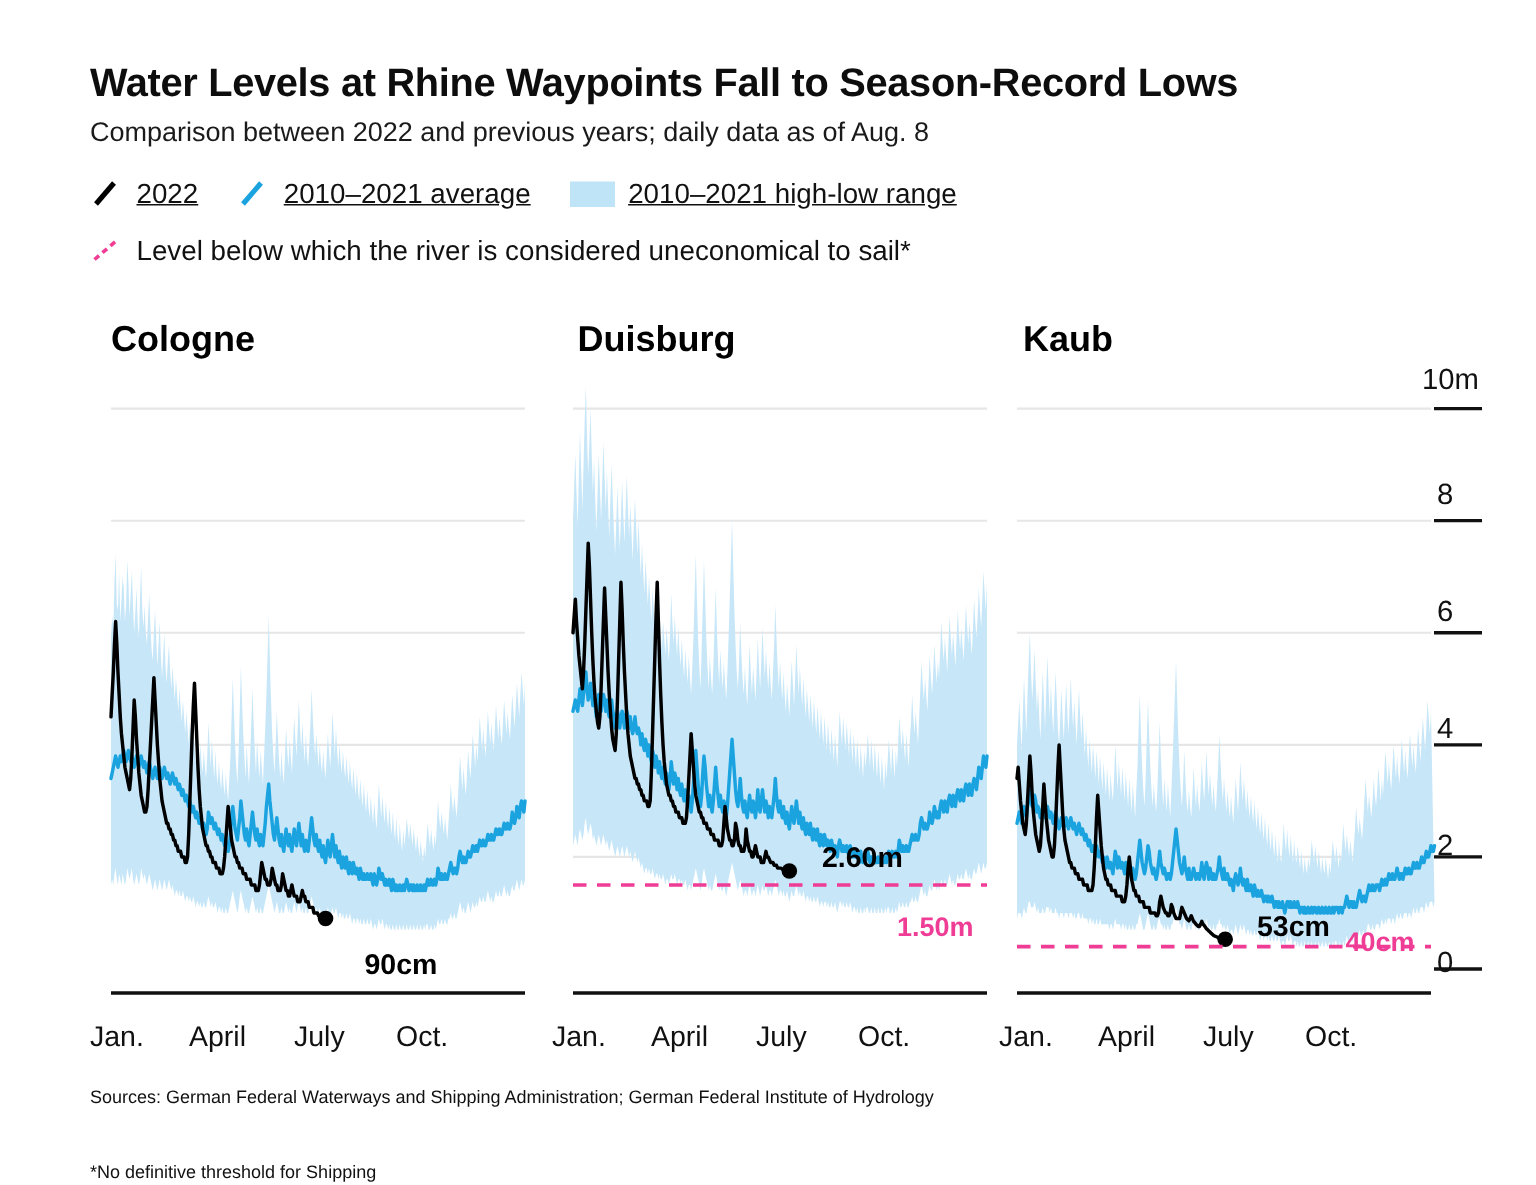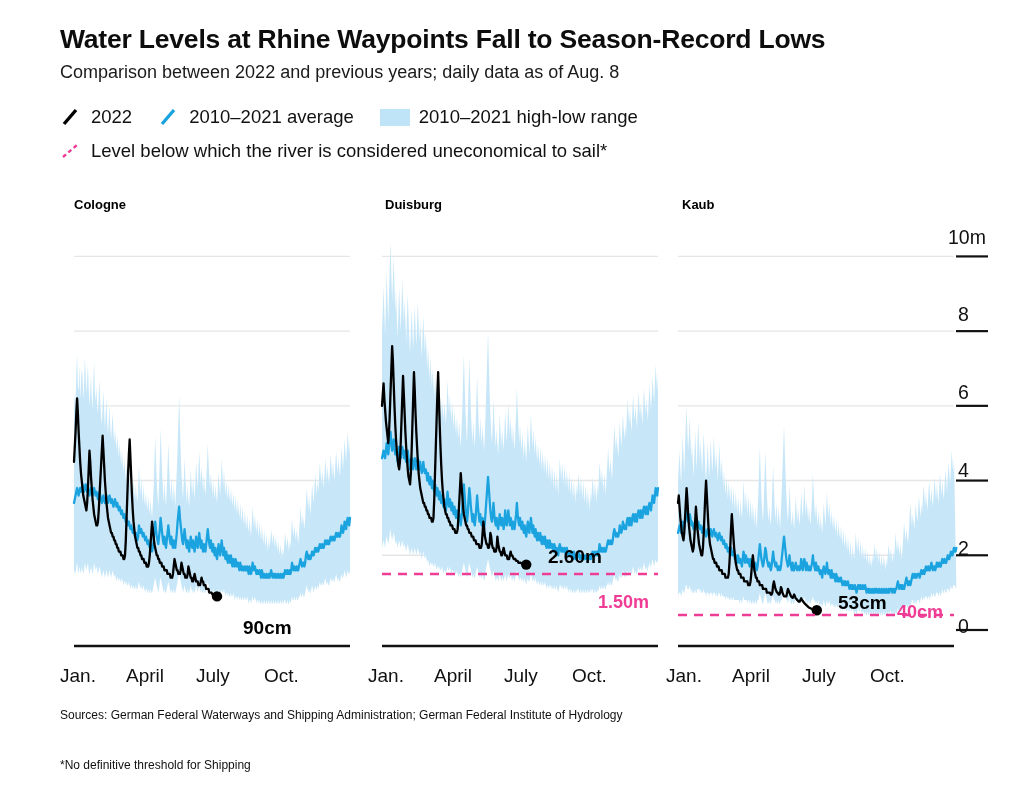--- a/index.html
+++ b/index.html
@@ -10,21 +10,21 @@
   body {
     width: 1024px;
     height: 790px;
     position: relative;
     font-family: "Liberation Sans", sans-serif;
     color: #111111;
     overflow: hidden;
   }
   .page {
     position: absolute;
-    left: 0; top: 0;
+    left: 0; top: 16px;
     width: 1024px; height: 558px;
   }
   .title {
     position: absolute;
     left: 60px; top: 24px;
     font-size: 26.5px;
     font-weight: bold;
     letter-spacing: -0.2px;
     color: #0d0d0d;
   }
@@ -33,22 +33,23 @@
     left: 60px; top: 62px;
     font-size: 18px;
     font-weight: normal;
     color: #1a1a1a;
   }
   
   .legend-row1 {
     position: absolute;
     left: 60px; top: 102px;
     display: flex;
-    align-items: flex-end;
+    align-items: flex-start;
     height: 26px;
+    text-decoration: underline;
   }
   .legend-row2 {
     position: absolute;
     left: 60px; top: 138px;
     display: flex;
     align-items: center;
     height: 26px;
   }
   .legend-item {
     display: flex;
@@ -66,21 +67,21 @@
   }
   .swatch-line svg { display: block; }
   .swatch-box {
     width: 30px; height: 17px;
     background: #bfe4f8;
     margin-right: 9px;
   }
   
   .panel-title {
     position: absolute;
-    font-size: 13px;
+    font-size: 24px;
     font-weight: bold;
     color: #000;
   }
   .axis-labels {
     position: absolute;
     font-size: 19px;
     color: #111;
   }
   .y-tick-label {
     position: absolute;

